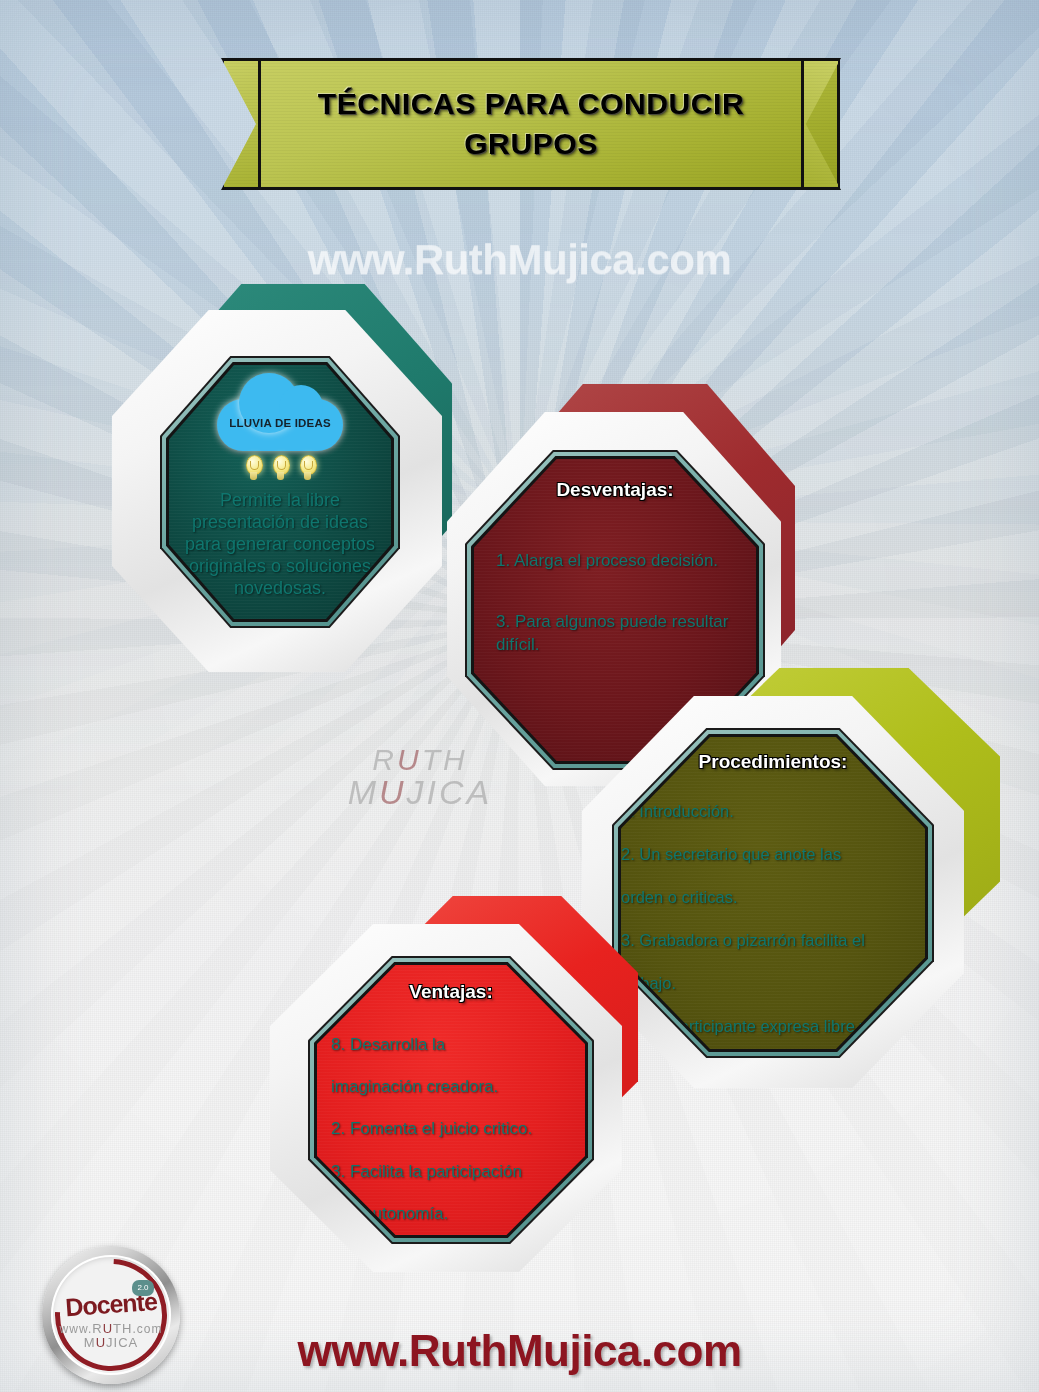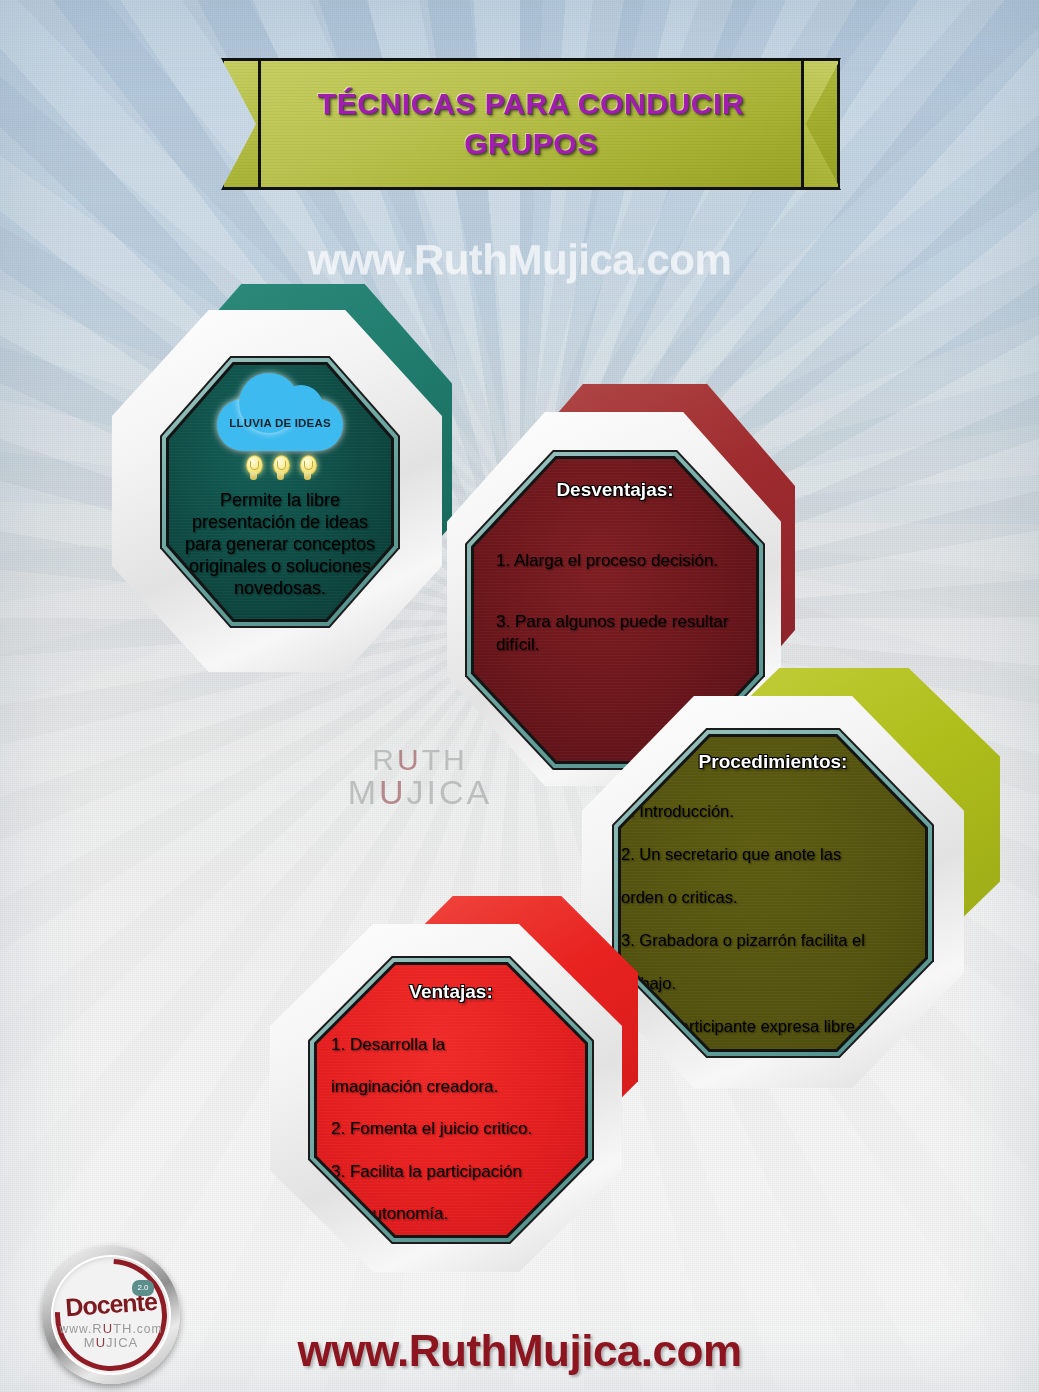--- a/index.html
+++ b/index.html
@@ -133,21 +133,21 @@
     clip-path: polygon(0% 0%, 100% 0%, 100% 100%, 0% 100%, 5.5% 50%);
   }
   .ribbon-title {
     position: absolute;
     inset: 0;
     display: flex;
     flex-direction: column;
     align-items: center;
     justify-content: center;
     gap: 6px;
-    color: #a21caf;
+    color: #000000;
     font-size: 30px;
     font-weight: bold;
     letter-spacing: 0.6px;
     text-shadow:
        1px 1px 0 #4a4a3a,
        2px 2px 3px rgba(0,0,0,0.55),
       -1px -1px 0 rgba(255,255,255,0.45);
   }
 
   
@@ -203,21 +203,21 @@
   .oct-title {
     font-size: 19px;
     font-weight: bold;
     text-align: center;
     color: #ffffff;
     text-shadow: 1px 1px 0 #000, -1px 1px 0 #000, 1px -1px 0 #000, -1px -1px 0 #000, 2px 2px 3px rgba(0,0,0,.6);
   }
   .oct-body {
     font-size: 18px;
     line-height: 1.28;
-    color: #000000;
+    color: #0f766e;
     text-shadow: 1px 1px 2px rgba(0,0,0,0.55);
     white-space: pre-line;
   }
 
   
   #badge-ideas { left: 112px; top: 284px; width: 345px; height: 392px; }
   #badge-ideas .c-back  { left: 42px;  top: 0px;   width: 298px; height: 340px; background: linear-gradient(150deg, #2e8c7d 0%, #1f7a6c 48%, #176055 100%); }
   #badge-ideas .c-white { left: 0px;   top: 26px;  width: 330px; height: 362px; }
   #badge-ideas .c-out   { left: 48px;  top: 72px;  width: 240px; height: 272px; }
   #badge-ideas .c-teal  { left: 50px;  top: 74px;  width: 236px; height: 268px; }
@@ -343,21 +343,21 @@
     opacity: .55;
     font-family: "Liberation Sans", sans-serif;
     color: #9b9b9b;
     text-align: center;
     line-height: 1.0;
     letter-spacing: 3px;
   }
   .wm-logo .l1 { font-size: 30px; }
   .wm-logo .l2 { font-size: 34px; }
   .wm-logo .hl { color: #8d3b3f; }
-  #wm-center { left: 330px; top: 745px; width: 180px; }
+  #wm-center { left: 330px; top: 745px; width: 180px; font-style: italic; }
 
   
   .logo-badge {
     position: absolute;
     left: 42px; top: 1246px;
     width: 138px; height: 138px;
   }
   .logo-ring {
     position: absolute; inset: 0;
     border-radius: 50%;
@@ -527,21 +527,21 @@
   <div class="badge" id="badge-vent">
     <div class="oct oct-color c-back"></div>
     <div class="oct oct-white c-white"></div>
     <div class="oct oct-outline c-out"></div>
     <div class="oct oct-teal c-teal"></div>
     <div class="oct oct-outline2 c-out2"></div>
     <div class="oct oct-face c-face"></div>
     <div class="oct oct-content">
       <div class="oct-title">Ventajas:</div>
       <div class="oct-body">
-        <div>1. Desarrolla la</div>
+        <div>8. Desarrolla la</div>
         <div>imaginación creadora.</div>
         <div>2. Fomenta el juicio critico.</div>
         <div>3. Facilita la participación</div>
         <div>con autonomía.</div>
         <div>4. Establece una atmosfera</div>
         <div>de ideas.</div>
         <div> 5. Comunicación que</div>
         <div class="ln-c">permite considerar el</div>
         
         

